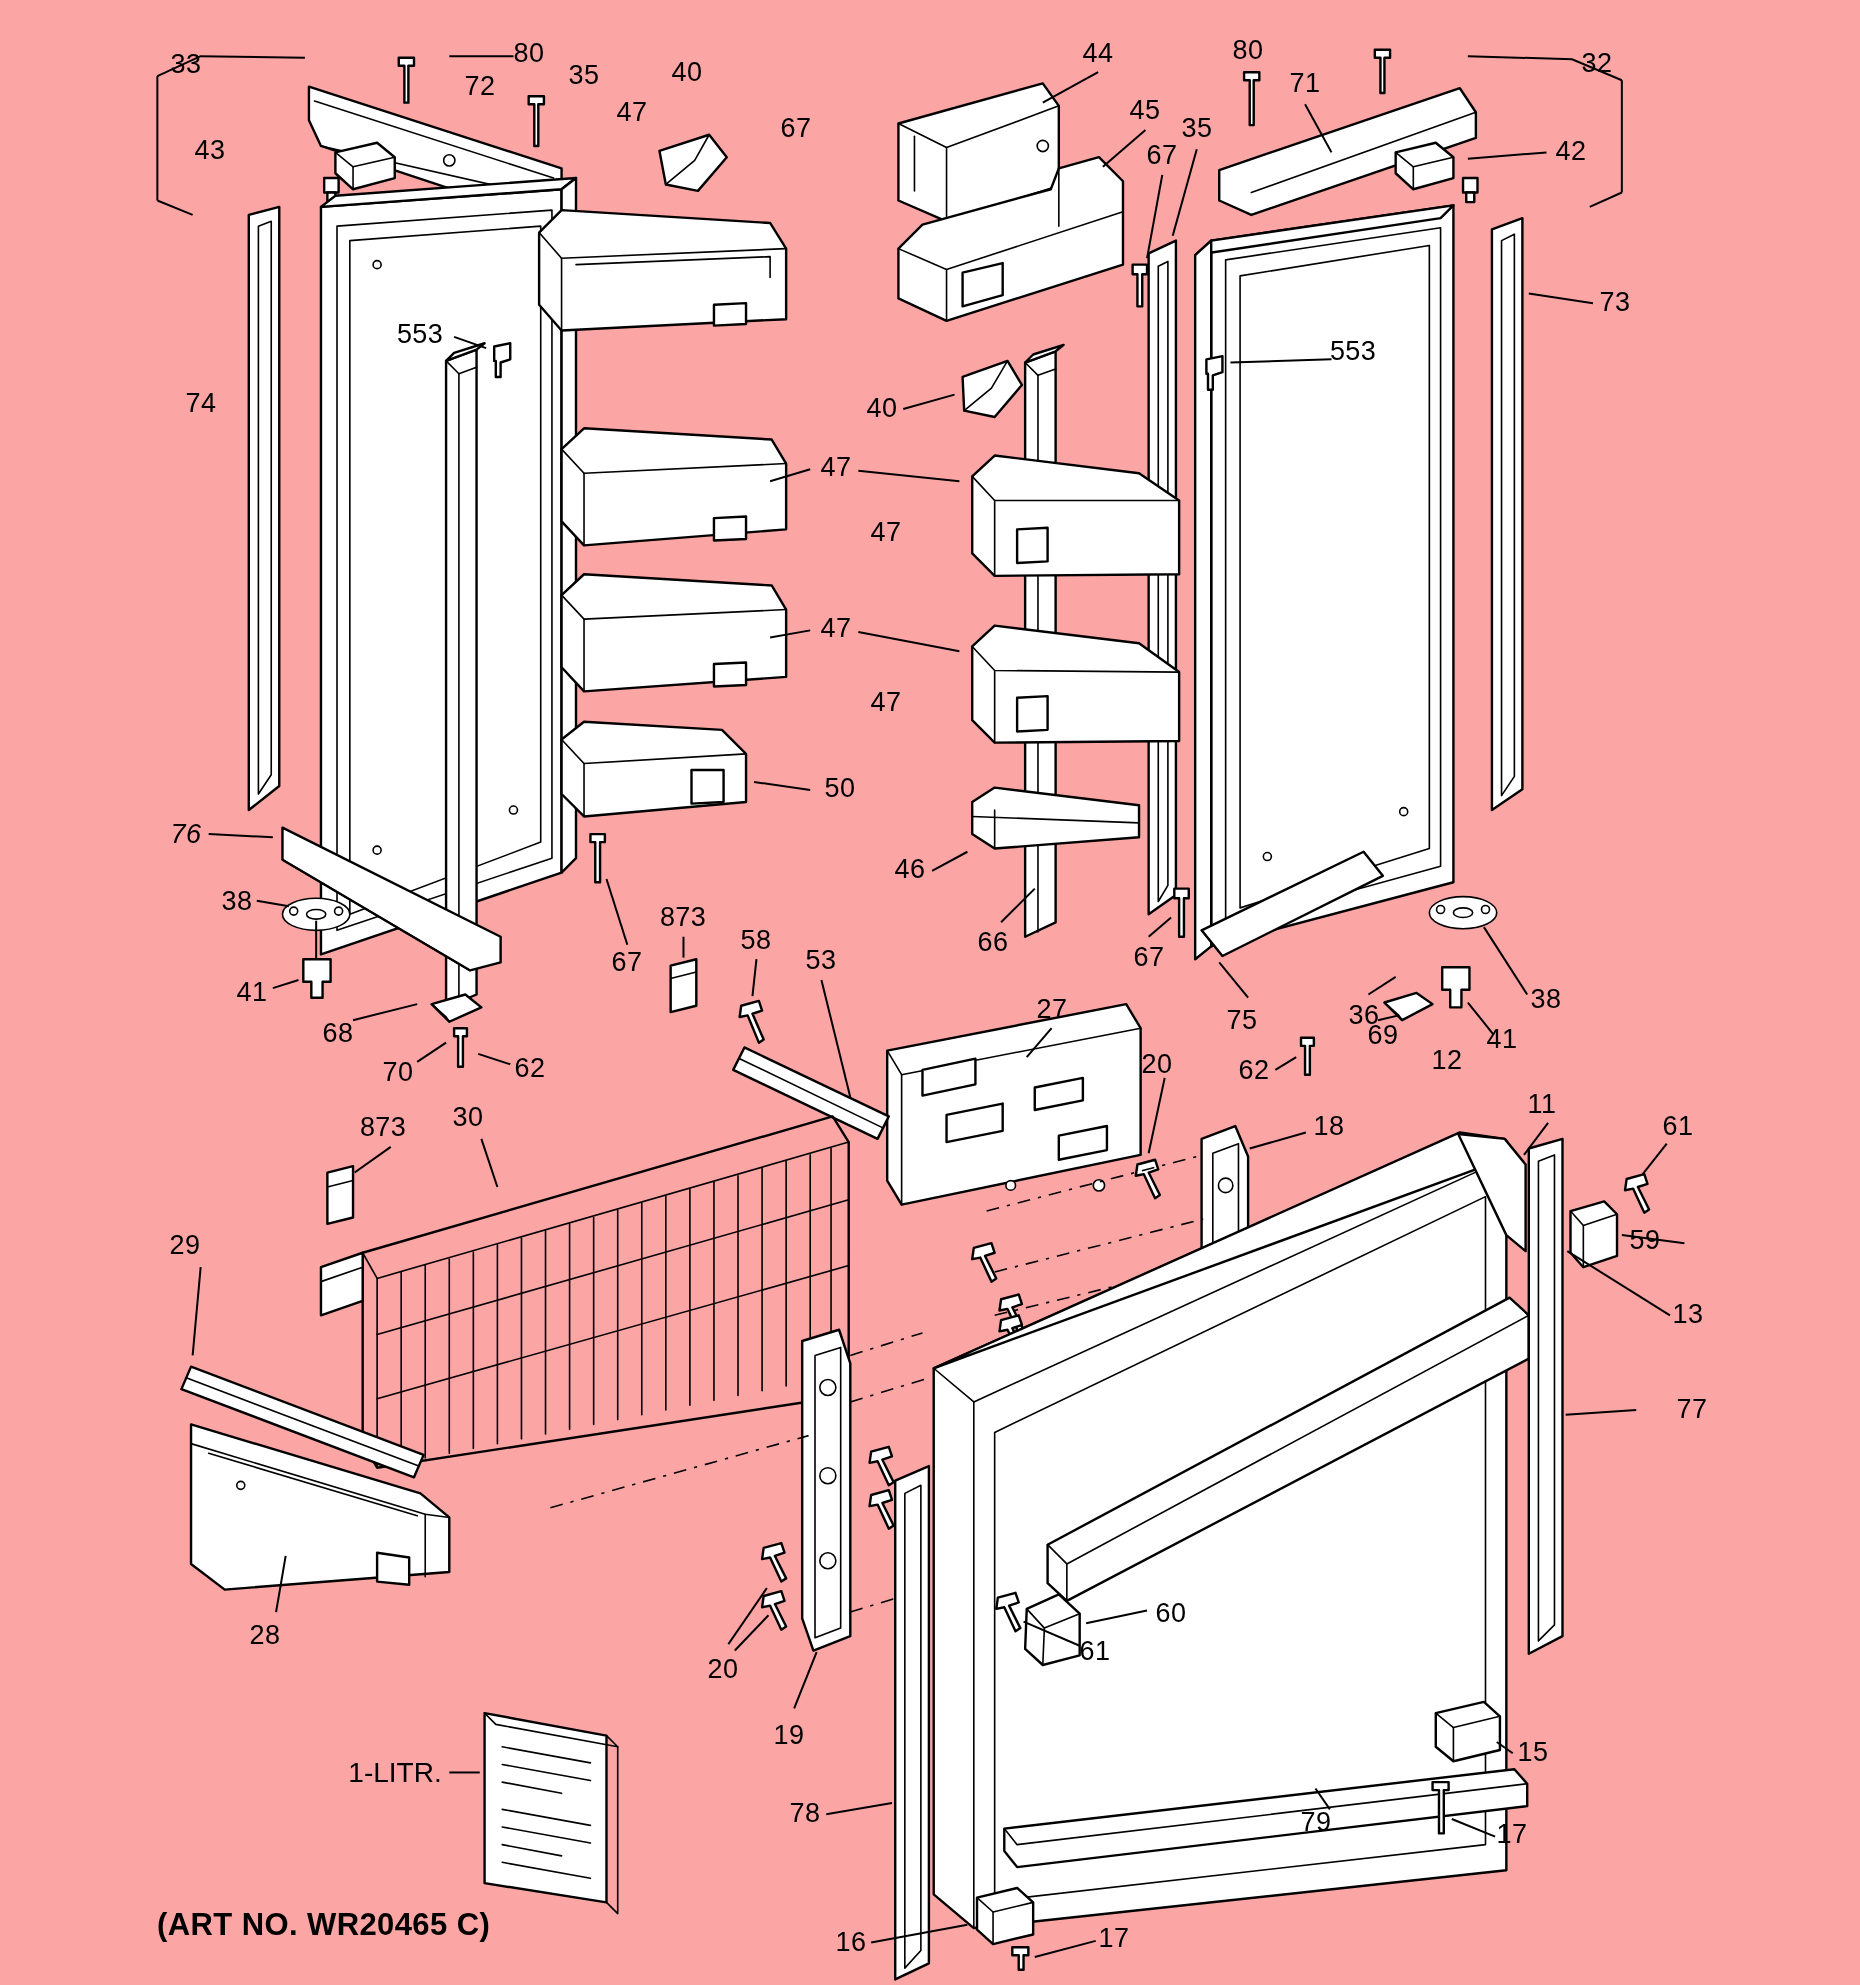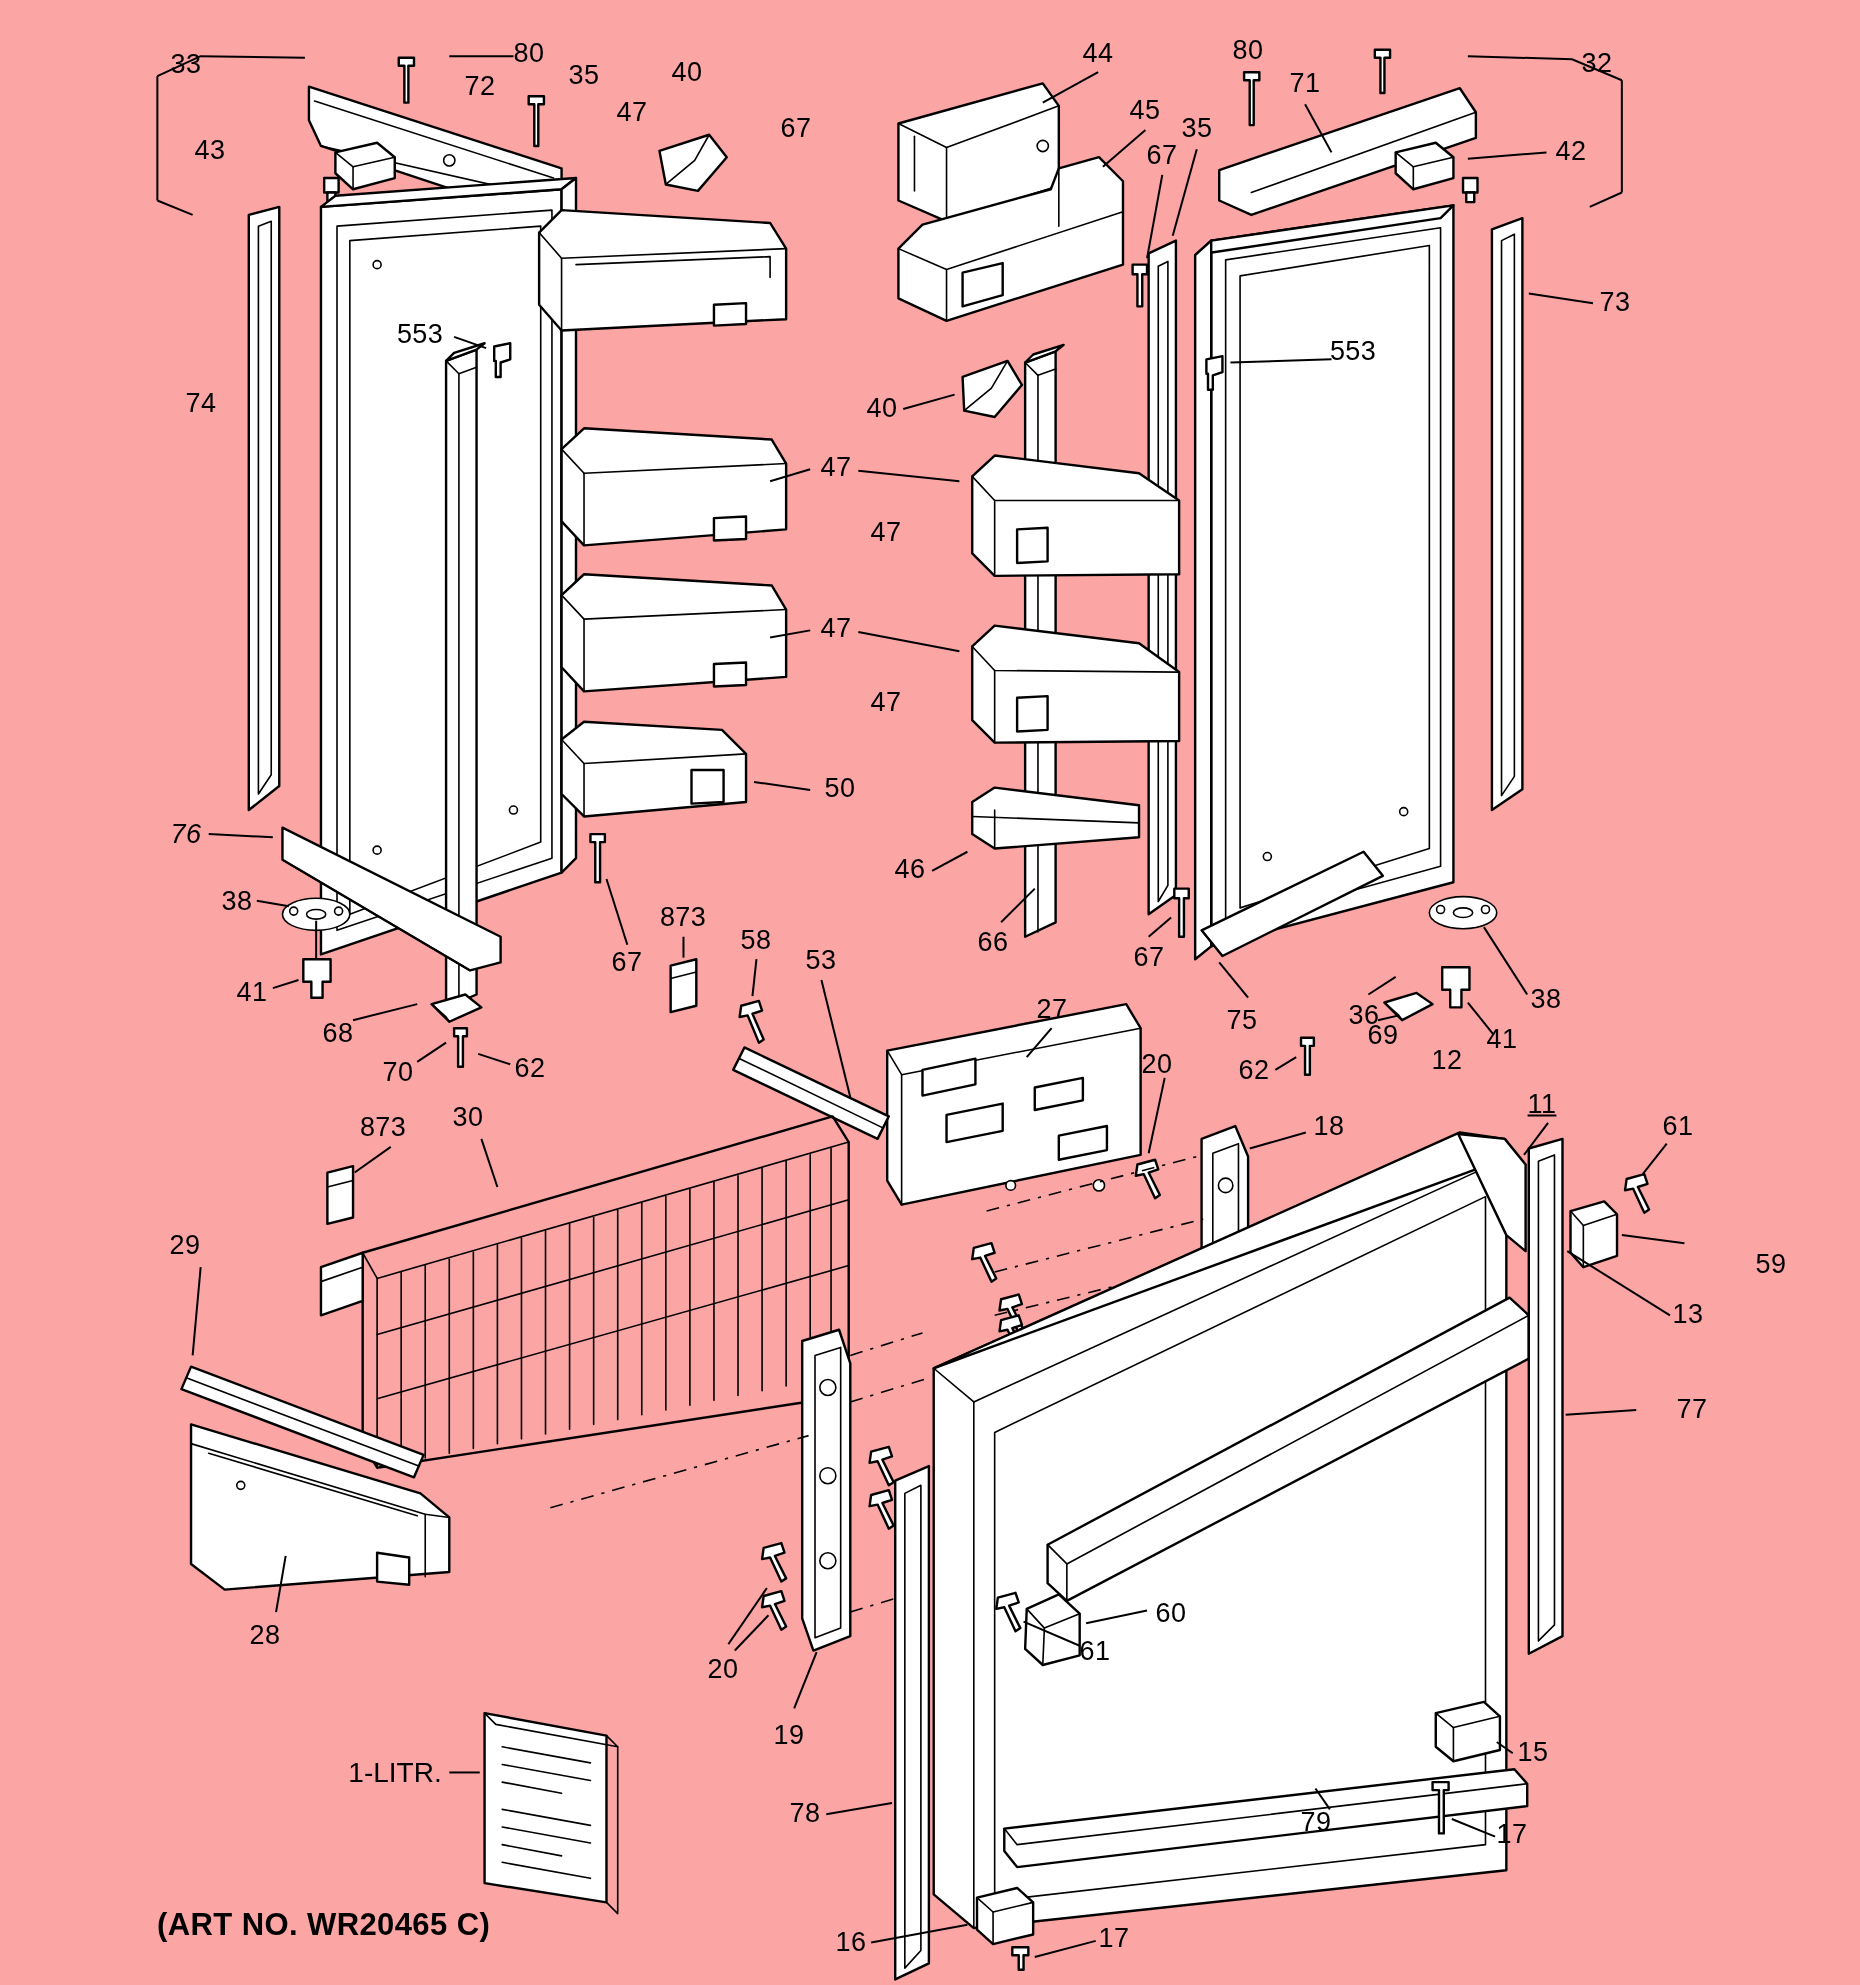--- a/index.html
+++ b/index.html
@@ -497,25 +497,25 @@
       <div class="callout" style="left: 1242px; top: 1020px;">75</div>
       <div class="callout" style="left: 1364px; top: 1015px;">36</div>
       <div class="callout" style="left: 1383px; top: 1035px;">69</div>
       <div class="callout" style="left: 1254px; top: 1070px;">62</div>
       <div class="callout" style="left: 1502px; top: 1039px;">41</div>
       <div class="callout" style="left: 1546px; top: 999px;">38</div>
       <div class="callout" style="left: 1052px; top: 1009px;">27</div>
       <div class="callout" style="left: 1157px; top: 1064px;">20</div>
       <div class="callout" style="left: 1329px; top: 1126px;">18</div>
       <div class="callout" style="left: 1447px; top: 1060px;">12</div>
-      <div class="callout" style="left: 1542px; top: 1104px; text-decoration: underline;">11</div>
+      <div class="callout" style="left: 1542px; top: 1104px;">11</div>
       <div class="callout" style="left: 1678px; top: 1126px;">61</div>
       <div class="callout" style="left: 383px; top: 1127px;">873</div>
       <div class="callout" style="left: 468px; top: 1117px;">30</div>
-      <div class="callout" style="left: 1771px; top: 1240px; margin-top: 24px;">59</div>
+      <div class="callout" style="left: 1645px; top: 1240px;">59</div>
       <div class="callout" style="left: 1688px; top: 1314px;">13</div>
       <div class="callout" style="left: 185px; top: 1245px;">29</div>
       <div class="callout" style="left: 1656px; top: 1409px; margin-left: 36px;">77</div>
       <div class="callout" style="left: 1171px; top: 1613px;">60</div>
       <div class="callout" style="left: 1095px; top: 1651px;">61</div>
       <div class="callout" style="left: 265px; top: 1635px;">28</div>
       <div class="callout" style="left: 723px; top: 1669px;">20</div>
       <div class="callout" style="left: 789px; top: 1735px;">19</div>
       <div class="callout" style="left: 1533px; top: 1752px;">15</div>
       <div class="callout" style="left: 1512px; top: 1834px;">17</div>

